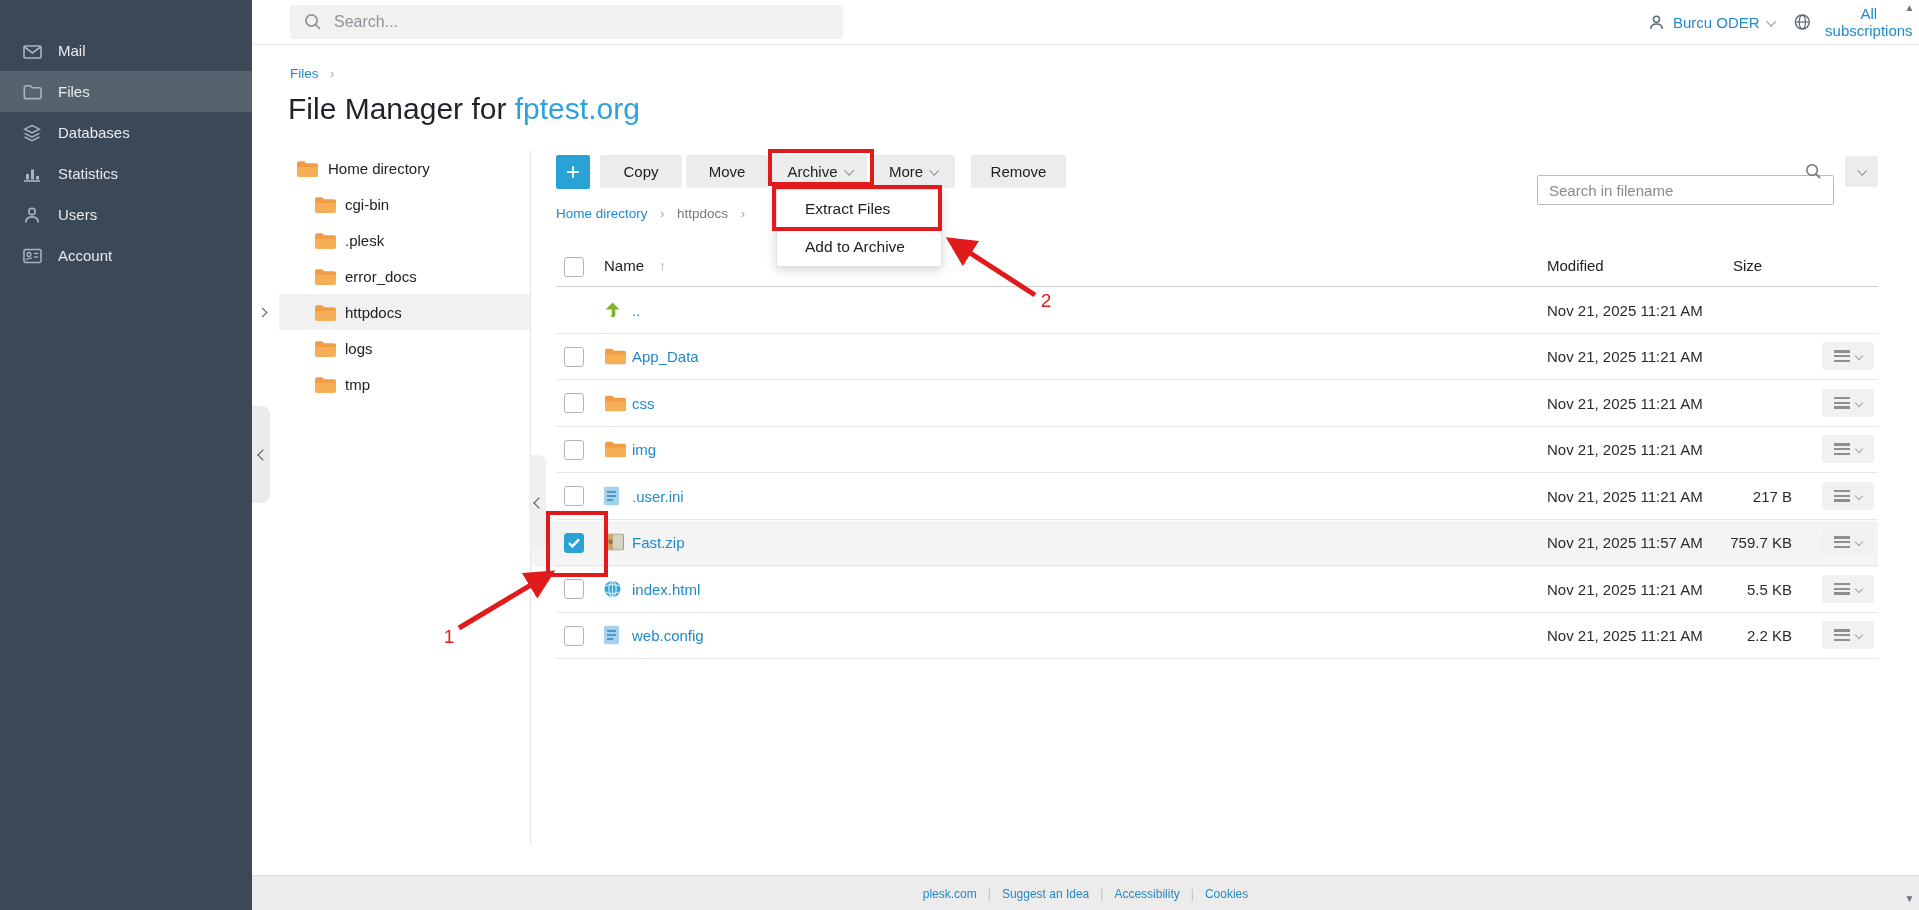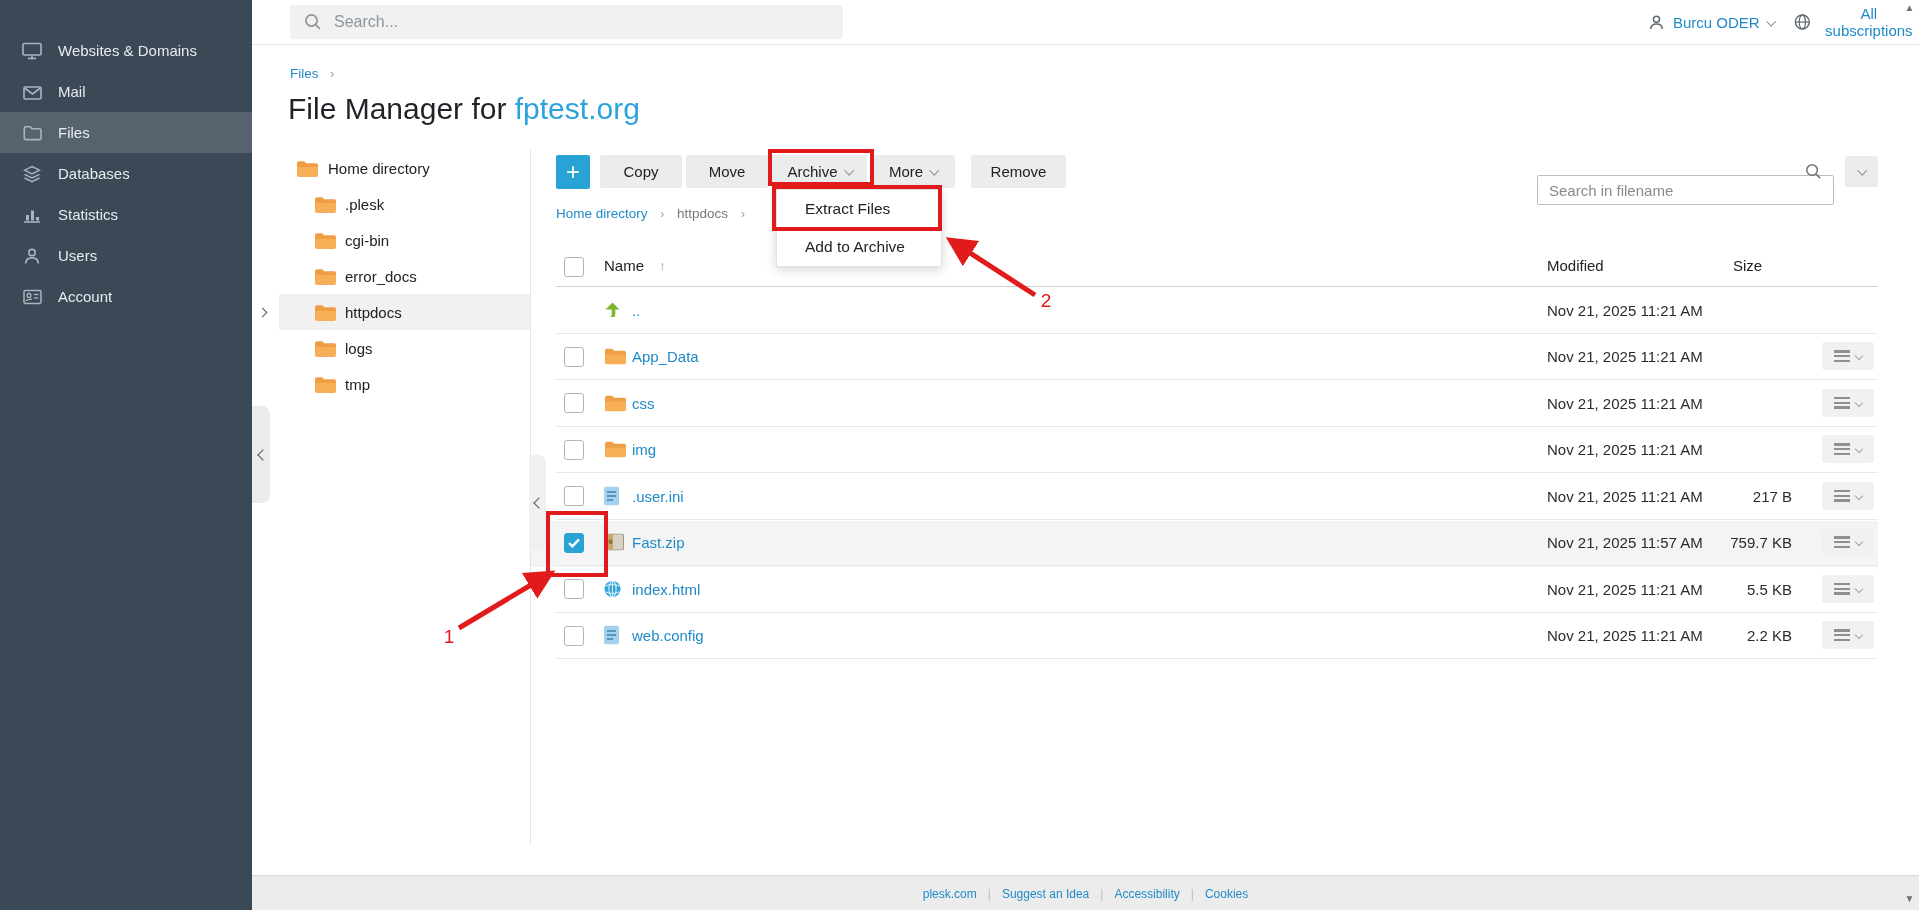--- a/index.html
+++ b/index.html
@@ -103,30 +103,20 @@
 </style>
 </head>
 <body>
 
 <div id="app">
 
   <div id="sidebar" class="abs">
     <div id="side-items">
         <div class="side-item">
           <span class="s-ic">
-            <svg width="20" height="18" viewBox="0 0 20 18">
-              <rect x="1" y="1.5" width="18" height="11.5" rx="1.2" fill="none" stroke="currentColor" stroke-width="1.6"></rect>
-              <line x1="6" y1="16.5" x2="14" y2="16.5" stroke="currentColor" stroke-width="1.6"></line>
-              <line x1="10" y1="13" x2="10" y2="16" stroke="currentColor" stroke-width="1.6"></line>
-            </svg>
-          </span>
-          <span>Websites &amp; Domains</span>
-        </div>
-        <div class="side-item">
-          <span class="s-ic">
             <svg width="19" height="16" viewBox="0 0 19 16">
               <rect x="1" y="3" width="17" height="12" rx="1.2" fill="none" stroke="currentColor" stroke-width="1.6"></rect>
               <path d="M1.5 4 l8 6 8-6" fill="none" stroke="currentColor" stroke-width="1.6"></path>
             </svg>
           </span>
           <span>Mail</span>
         </div>
         <div class="side-item active">
           <span class="s-ic">
             <svg width="19" height="16" viewBox="0 0 19 16">
@@ -230,31 +220,31 @@
     </div>
     <div id="tree-children">
         <div class="tree-row">
           <span class="t-chev"></span>
           <span class="ico">
             <svg width="22" height="17" viewBox="0 0 22 17">
               <path d="M1 3.2 q0-2 2-2 h5.2 l2 2.1 h9.8 q2 0 2 2 v9.5 q0 2-2 2 H3 q-2 0-2-2 z" fill="#ef9e43"></path>
               <path d="M1 7 h21 v7.8 q0 2-2 2 H3 q-2 0-2-2 z" fill="#f6ae57"></path>
             </svg>
           </span>
-          <span>.plesk</span>
+          <span>cgi-bin</span>
         </div>
         <div class="tree-row">
           <span class="t-chev"></span>
           <span class="ico">
             <svg width="22" height="17" viewBox="0 0 22 17">
               <path d="M1 3.2 q0-2 2-2 h5.2 l2 2.1 h9.8 q2 0 2 2 v9.5 q0 2-2 2 H3 q-2 0-2-2 z" fill="#ef9e43"></path>
               <path d="M1 7 h21 v7.8 q0 2-2 2 H3 q-2 0-2-2 z" fill="#f6ae57"></path>
             </svg>
           </span>
-          <span>cgi-bin</span>
+          <span>.plesk</span>
         </div>
         <div class="tree-row">
           <span class="t-chev"></span>
           <span class="ico">
             <svg width="22" height="17" viewBox="0 0 22 17">
               <path d="M1 3.2 q0-2 2-2 h5.2 l2 2.1 h9.8 q2 0 2 2 v9.5 q0 2-2 2 H3 q-2 0-2-2 z" fill="#ef9e43"></path>
               <path d="M1 7 h21 v7.8 q0 2-2 2 H3 q-2 0-2-2 z" fill="#f6ae57"></path>
             </svg>
           </span>
           <span>error_docs</span>

